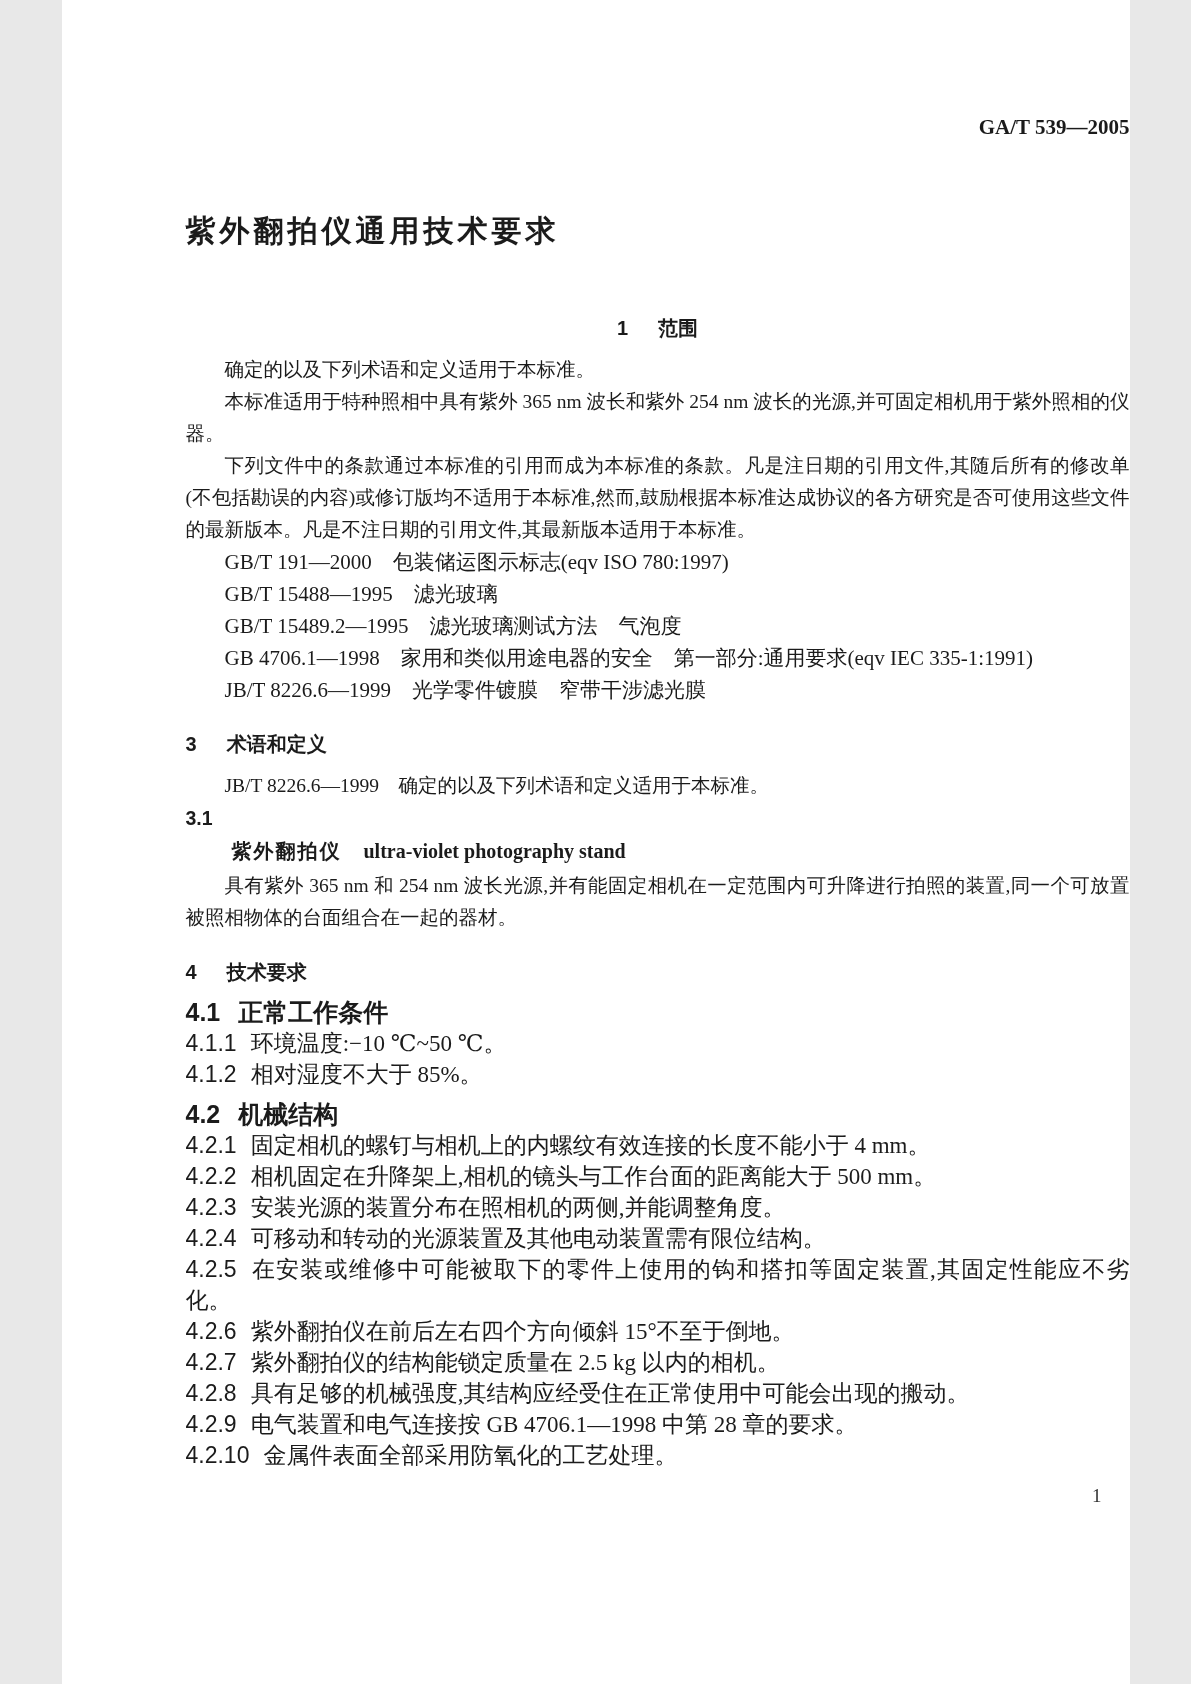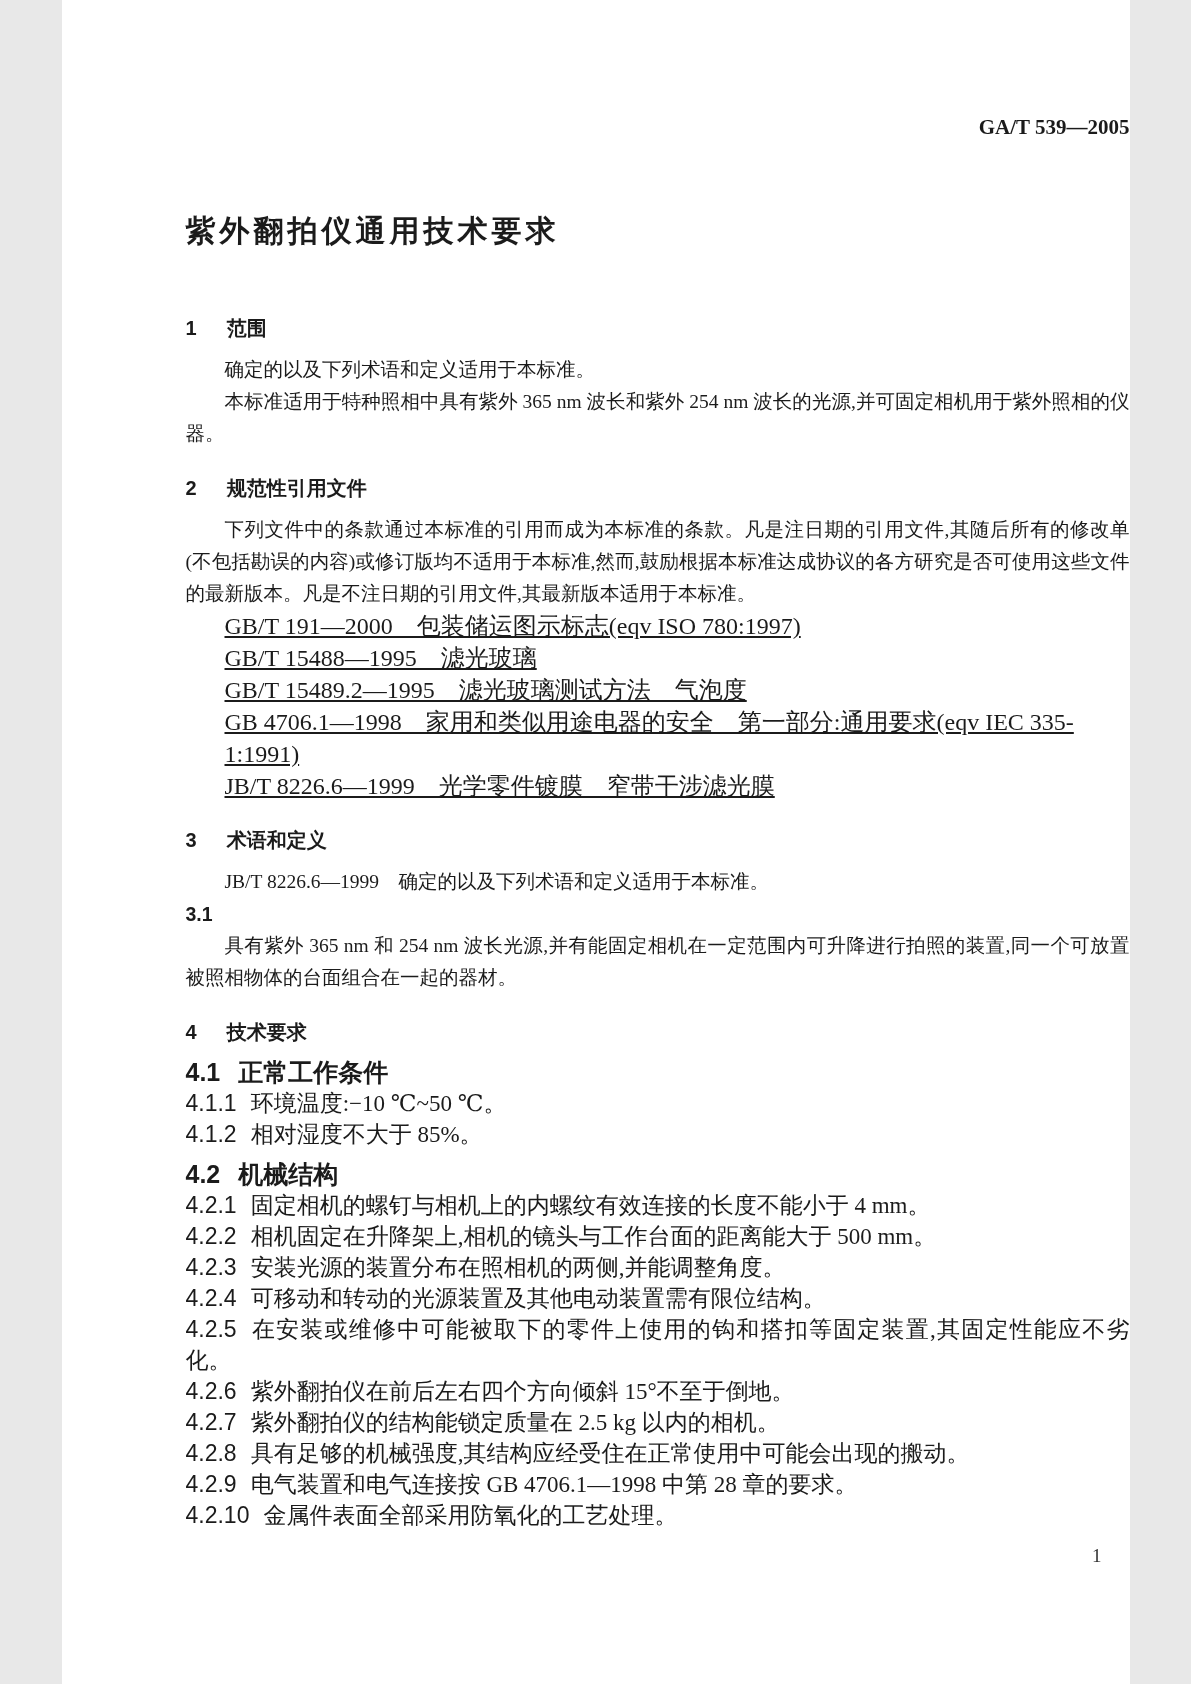--- a/index.html
+++ b/index.html
@@ -32,45 +32,44 @@
     line-height:42px;
     letter-spacing:4px;
   }
   .h1 {
     font-family:"Liberation Sans","DejaVu Sans",sans-serif;
     font-weight:bold;
     font-size:20px;
     line-height:28px;
     margin:24px 0 12px 0;
   }
-  .h1.first { margin-top:62px; }
+  .h1.first { margin-top:62px;text-align:center; }
   .h1 .hnum { display:inline-block; margin-right:30px; }
   .h2 {
     font-family:"Liberation Sans","DejaVu Sans",sans-serif;
     font-weight:bold;
     font-size:25px;
     line-height:28px;
     margin:10px 0 2px 0;
   }
   .h2 .hnum { display:inline-block; margin-right:18px; }
   .para {
     font-family:"Liberation Serif","DejaVu Serif",serif;
     font-size:19.5px;
     line-height:32px;
     margin:0;
     text-indent:39px;
     text-align:justify;
   }
   .ref {
     font-family:"Liberation Serif","DejaVu Serif",serif;
-    font-size:24px;
+    font-size:21px;
     line-height:32px;
     margin:0;
     padding-left:39px;
-    text-decoration:underline;
   }
   .subnum {
     font-family:"Liberation Sans","DejaVu Sans",sans-serif;
     font-size:19.5px;
     line-height:32px;
     margin:0;
     font-weight:bold;
   }
   .term {
     margin:0;
@@ -118,35 +117,35 @@
     <div class="doc-code">GA/T 539—2005</div>
 
     <div class="doc-title">紫外翻拍仪通用技术要求</div>
 
     <div class="h1 first">
       <span class="hnum">1</span><span>范围</span>
     </div>
     <p class="para">确定的以及下列术语和定义适用于本标准。</p>
     <p class="para">本标准适用于特种照相中具有紫外 365 nm 波长和紫外 254 nm 波长的光源,并可固定相机用于紫外照相的仪器。</p>
 
-    <div class="h1">
-      <span class="hnum">2</span><span>规范性引用文件</span>
-    </div>
     <p class="para">下列文件中的条款通过本标准的引用而成为本标准的条款。凡是注日期的引用文件,其随后所有的修改单(不包括勘误的内容)或修订版均不适用于本标准,然而,鼓励根据本标准达成协议的各方研究是否可使用这些文件的最新版本。凡是不注日期的引用文件,其最新版本适用于本标准。</p>
     <p class="ref">GB/T 191—2000　包装储运图示标志(eqv ISO 780:1997)</p>
     <p class="ref">GB/T 15488—1995　滤光玻璃</p>
     <p class="ref">GB/T 15489.2—1995　滤光玻璃测试方法　气泡度</p>
     <p class="ref">GB 4706.1—1998　家用和类似用途电器的安全　第一部分:通用要求(eqv IEC 335-1:1991)</p>
     <p class="ref">JB/T 8226.6—1999　光学零件镀膜　窄带干涉滤光膜</p>
 
     <div class="h1">
       <span class="hnum">3</span><span>术语和定义</span>
     </div>
     <p class="para">JB/T 8226.6—1999　确定的以及下列术语和定义适用于本标准。</p>
     <p class="subnum">3.1</p>
+    <p class="term">
+      <span class="term-zh">紫外翻拍仪</span><span class="term-en">ultra-violet photography stand</span>
+    </p>
     <p class="para">具有紫外 365 nm 和 254 nm 波长光源,并有能固定相机在一定范围内可升降进行拍照的装置,同一个可放置被照相物体的台面组合在一起的器材。</p>
 
     <div class="h1">
       <span class="hnum">4</span><span>技术要求</span>
     </div>
 
     <div class="h2">
       <span class="hnum">4.1</span><span>正常工作条件</span>
     </div>
     <p class="clause">

